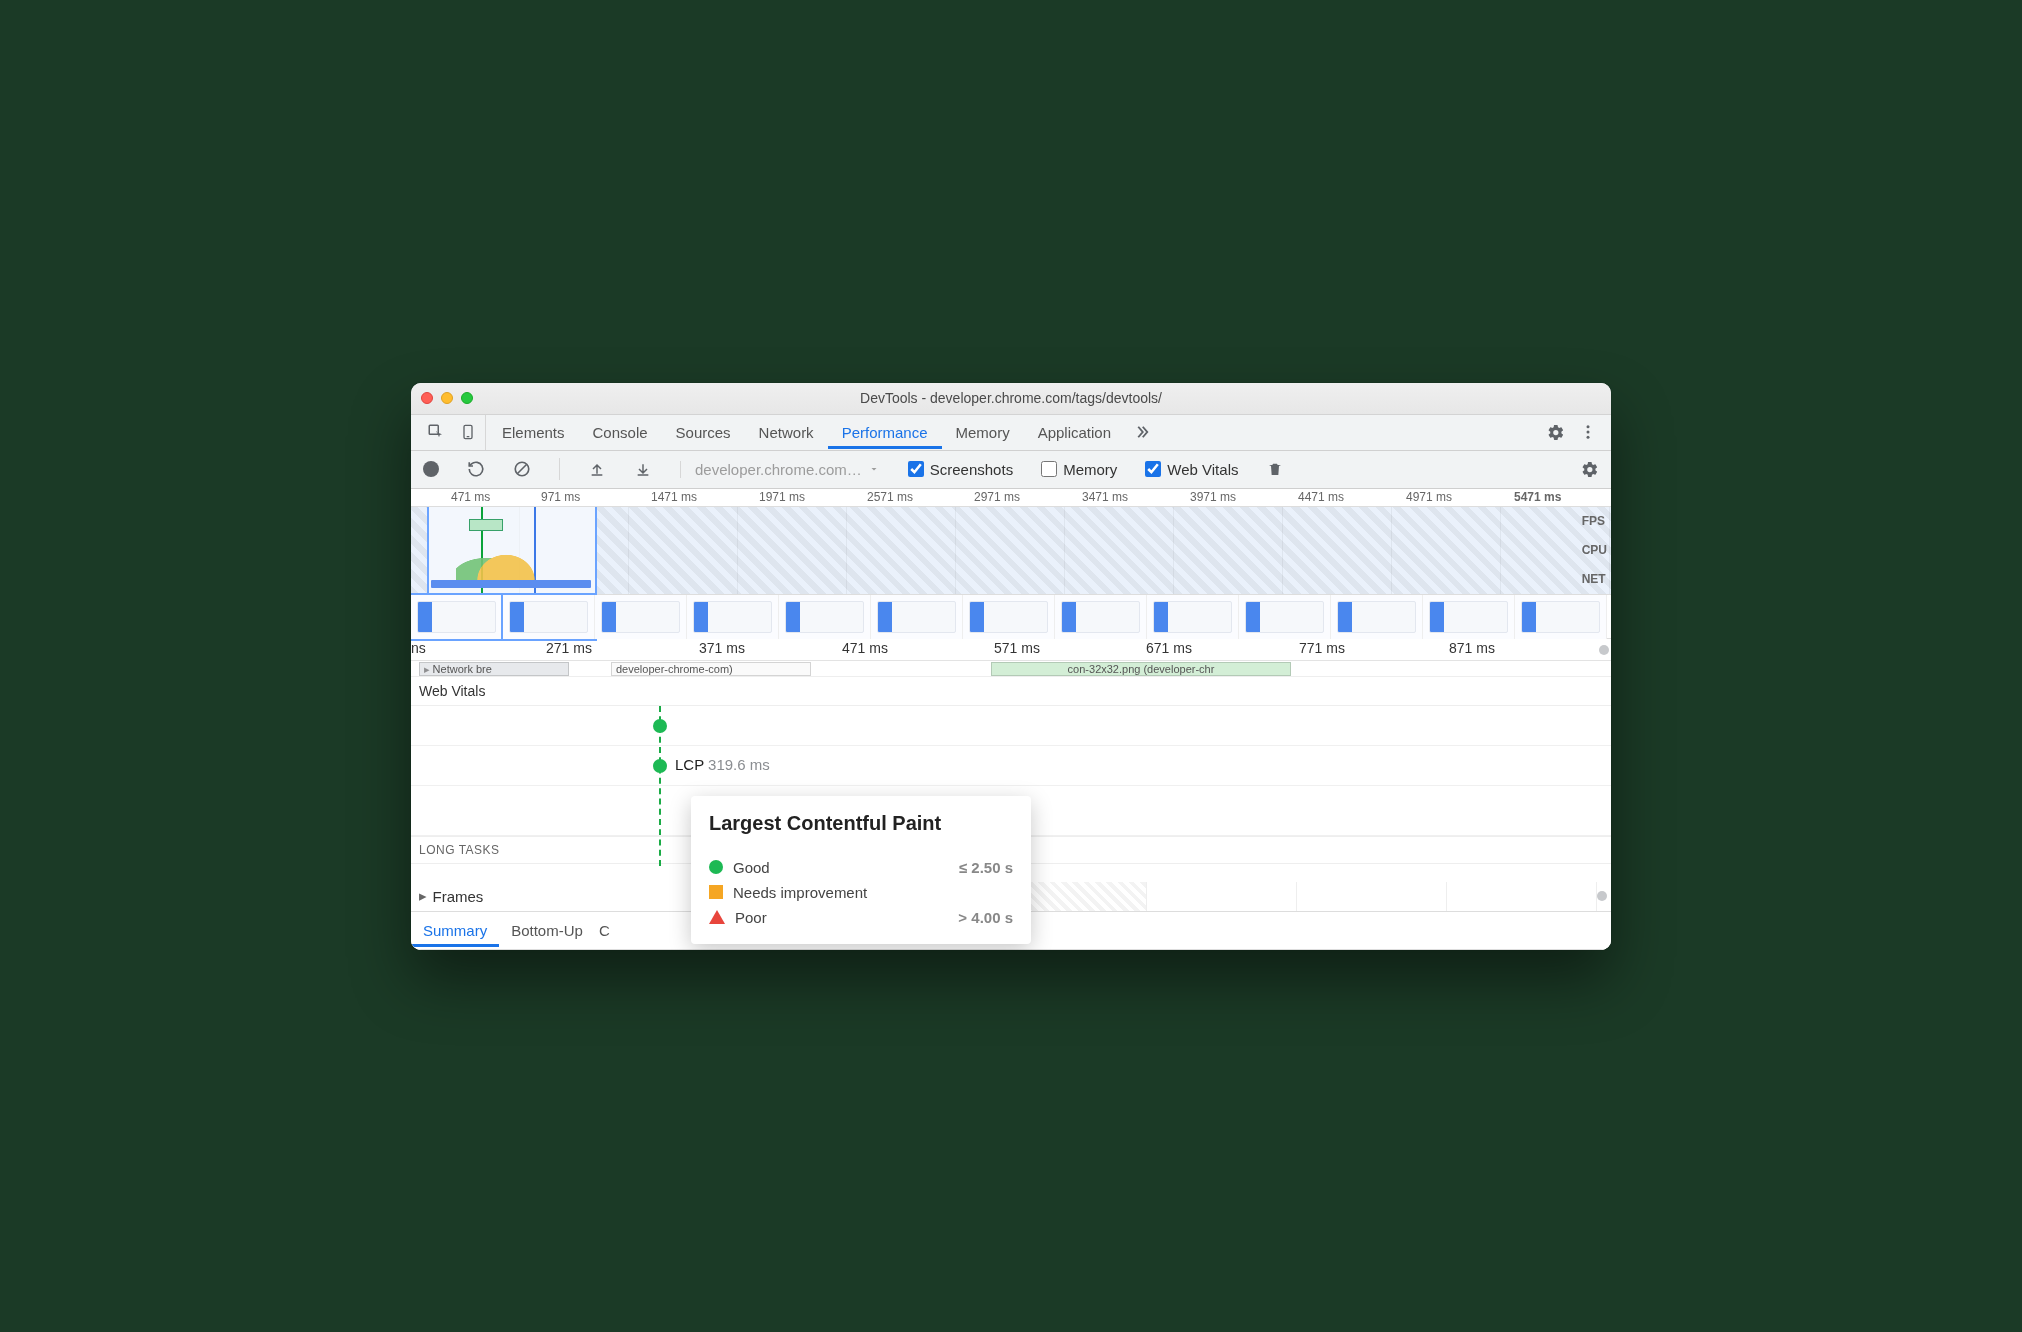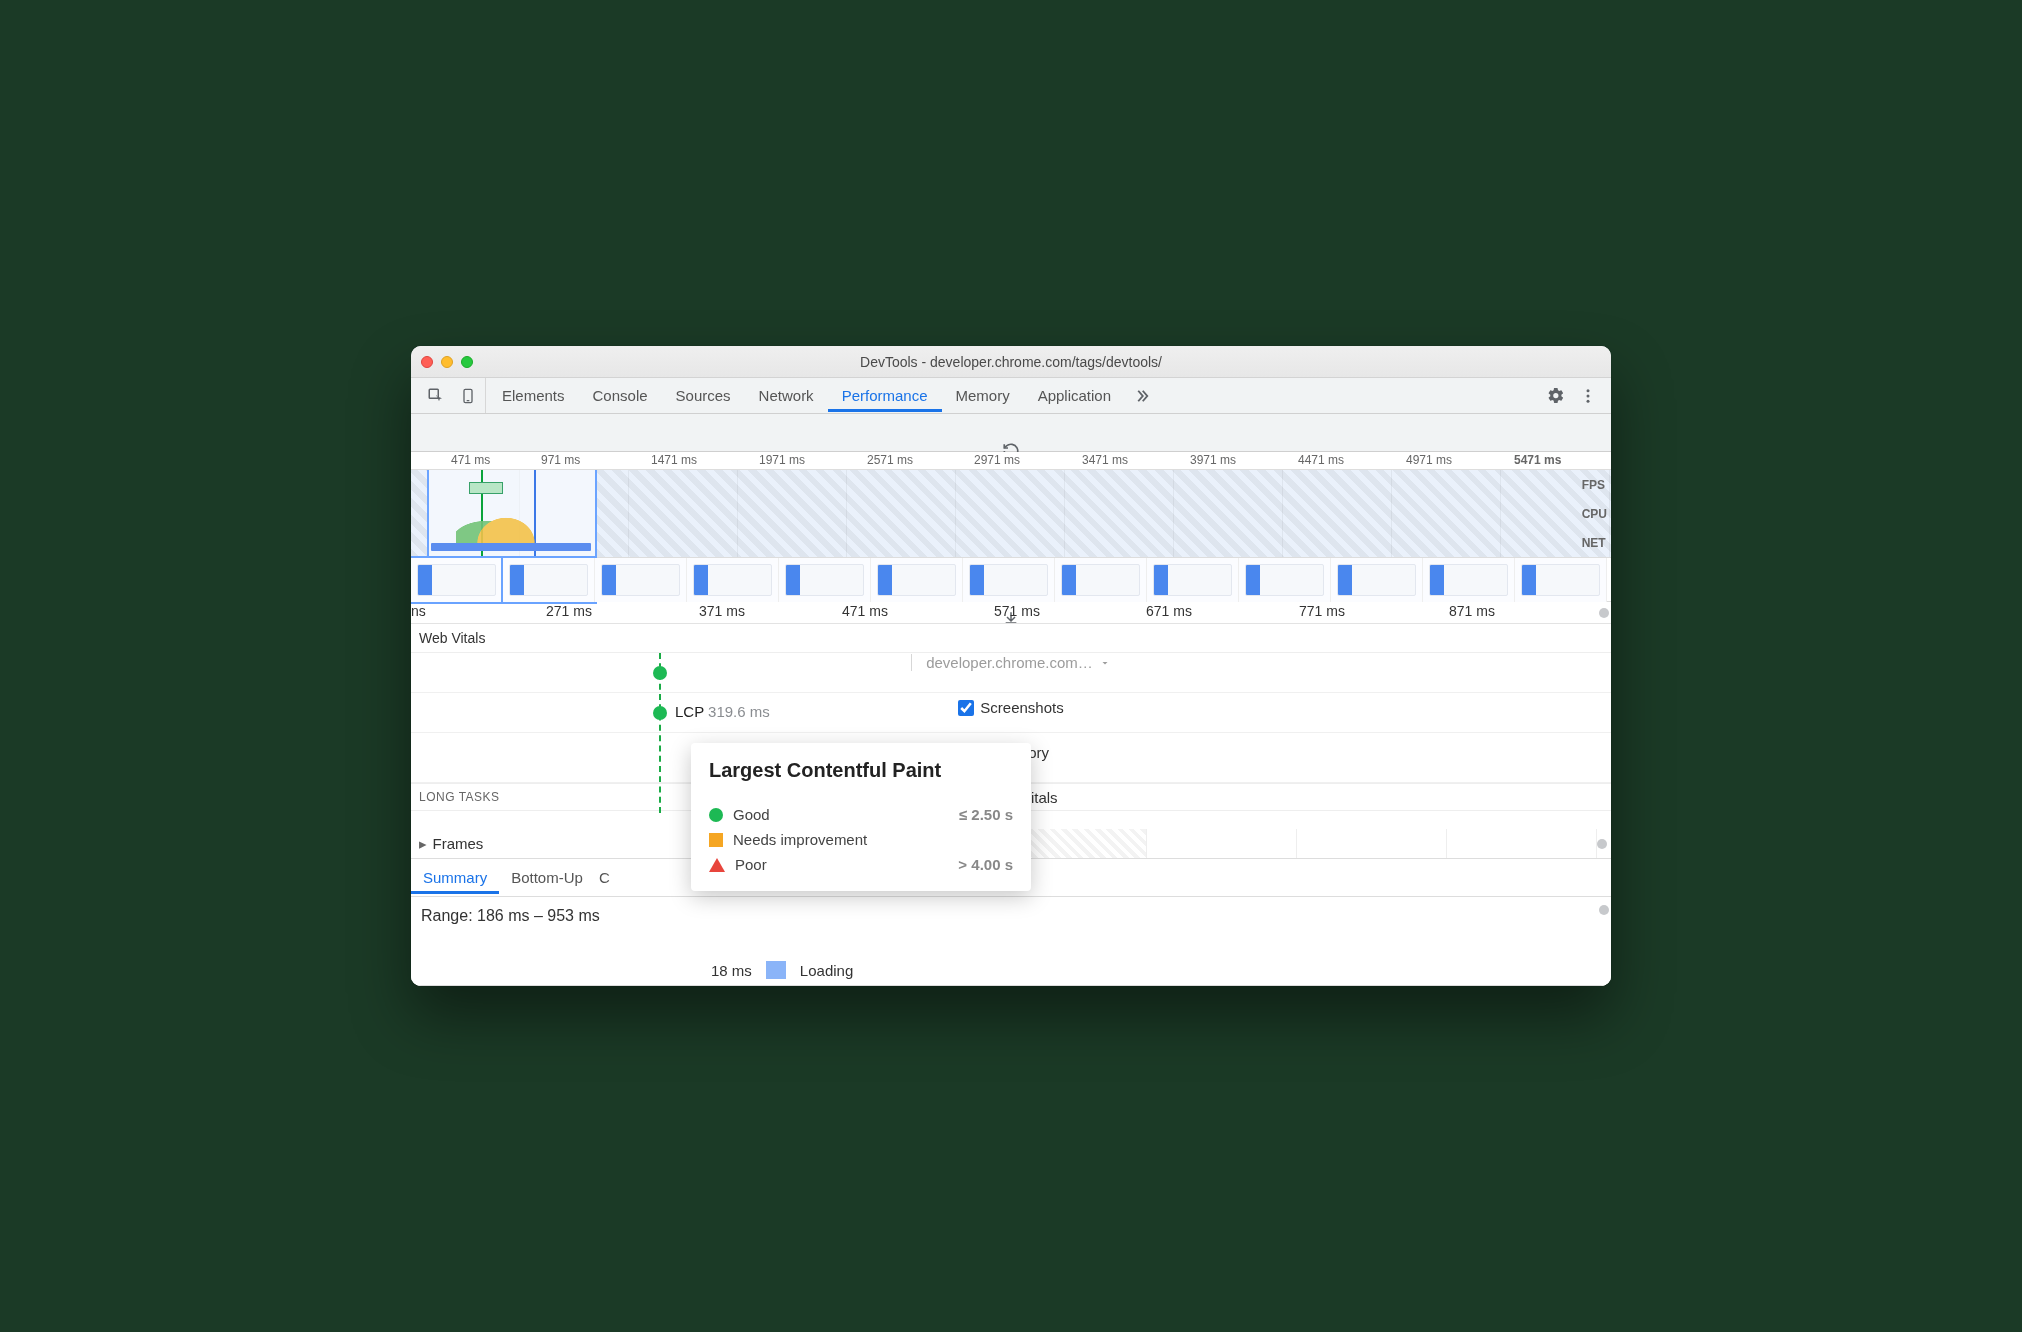--- a/index.html
+++ b/index.html
@@ -15,21 +15,21 @@
   .title-text { position:absolute; left:0; right:0; text-align:center; font-size:14px; color:#4a4a4a; font-weight:500; }
   
   .main-tabs { height: 36px; background:#f1f3f4; border-bottom:1px solid #d0d0d0; display:flex; align-items:center; padding:0 8px; gap:2px; }
   .tab-icons-left { display:flex; align-items:center; gap:14px; padding:0 8px; border-right:1px solid #d7d7d7; height:100%; }
   .icon { width:18px; height:18px; color:#5f6368; display:inline-flex; align-items:center; justify-content:center; }
   .main-tab { padding: 8px 14px; color:#555; font-size:15px; cursor:pointer; }
   .main-tab.active { color:#1a73e8; border-bottom: 3px solid #1a73e8; padding-bottom:5px; }
   .spacer { flex:1; }
   .main-tabs .right-icons { display:flex; gap:14px; align-items:center; padding-right:6px; }
   
-  .perf-toolbar { height:38px; background:#f1f3f4; border-bottom:1px solid #cfcfcf; display:flex; align-items:center; padding:0 12px; gap:28px; font-size:15px; color:#333;flex-direction:column; }
+  .perf-toolbar { height:38px; background:#f1f3f4; border-bottom:1px solid #cfcfcf; display:flex; align-items:center; padding:0 12px; gap:28px; font-size:15px; color:#333; }
   .round-btn { width:16px; height:16px; border-radius:50%; background:#5f6368; }
   .sel { display:flex; align-items:center; gap:6px; color:#9c9c9c; border-left:1px solid #d7d7d7; padding-left:14px; }
   .chk { display:flex; align-items:center; gap:6px; }
   .chk input { width:16px; height:16px; accent-color:#1a73e8; margin:0; }
   
   .overview { position:relative; background:#fff; }
   .ov-ruler { height:18px; background:#fff; border-bottom:1px solid #ddd; position:relative; font-size:12px; color:#666;}
   .ov-tick { position:absolute; top:1px; }
   .ov-lanes { height:88px; display:flex; background:#eaf1fb; border-bottom:1px solid #ddd; position:relative; }
   .ov-lane-labels { position:absolute; right:4px; top:0; bottom:0; display:flex; flex-direction:column; justify-content:space-around; font-size:12px; font-weight:700; color:#666; }
@@ -287,20 +287,28 @@
       <span class="mini-scroll" style="top:6px"></span>
     <span class="det-tick" style="left: 0px;">ns</span>
         <span class="det-tick" style="left: 135px;">271 ms</span>
         <span class="det-tick" style="left: 288px;">371 ms</span>
         <span class="det-tick" style="left: 431px;">471 ms</span>
         <span class="det-tick" style="left: 583px;">571 ms</span>
         <span class="det-tick" style="left: 735px;">671 ms</span>
         <span class="det-tick" style="left: 888px;">771 ms</span>
         <span class="det-tick" style="left: 1038px;">871 ms</span>
       </div>
+    <div class="det-track-cut">
+      <div class="bar net"><span style="opacity:.6">▸ </span><span>Network bre</span></div>
+      <div class="bar main2"></div>
+      <div class="bar main"><span>developer-chrome-com)</span></div>
+      <div class="bar icon">
+          <span>con-32x32.png (developer-chr</span>
+        </div>
+    </div>
     <div class="section-label">Web Vitals</div>
 
     <div class="wv-area">
       <div class="wv-vline" style="height:160px"></div>
       <div class="wv-lane"></div>
       <div class="wv-lane"></div>
       <div class="wv-dot d1"></div>
       <div class="wv-dot d2"></div>
       <div class="wv-lcp-label">
         <span class="metric">LCP</span>
@@ -351,25 +359,16 @@
     </div>
 
     <div class="detail-tabs">
       <div id="dtabs-host" style="display: flex;">
           <div class="dtab active">Summary</div>
           <div class="dtab">Bottom-Up</div>
         </div>
       <span class="dtab" style="padding-left:4px;color:#555">C</span>
     </div>
 
-    <div class="range">
-      <span>Range: 186 ms – 953 ms</span>
-      <div class="loading-row">
-        <span>18 ms</span>
-        <span class="load-sw"></span>
-        <span>Loading</span>
-      </div>
-      <span class="mini-scroll" style="top:8px"></span>
-    </div>
 
   </div>
 
 </div>
 
 </body></html>

